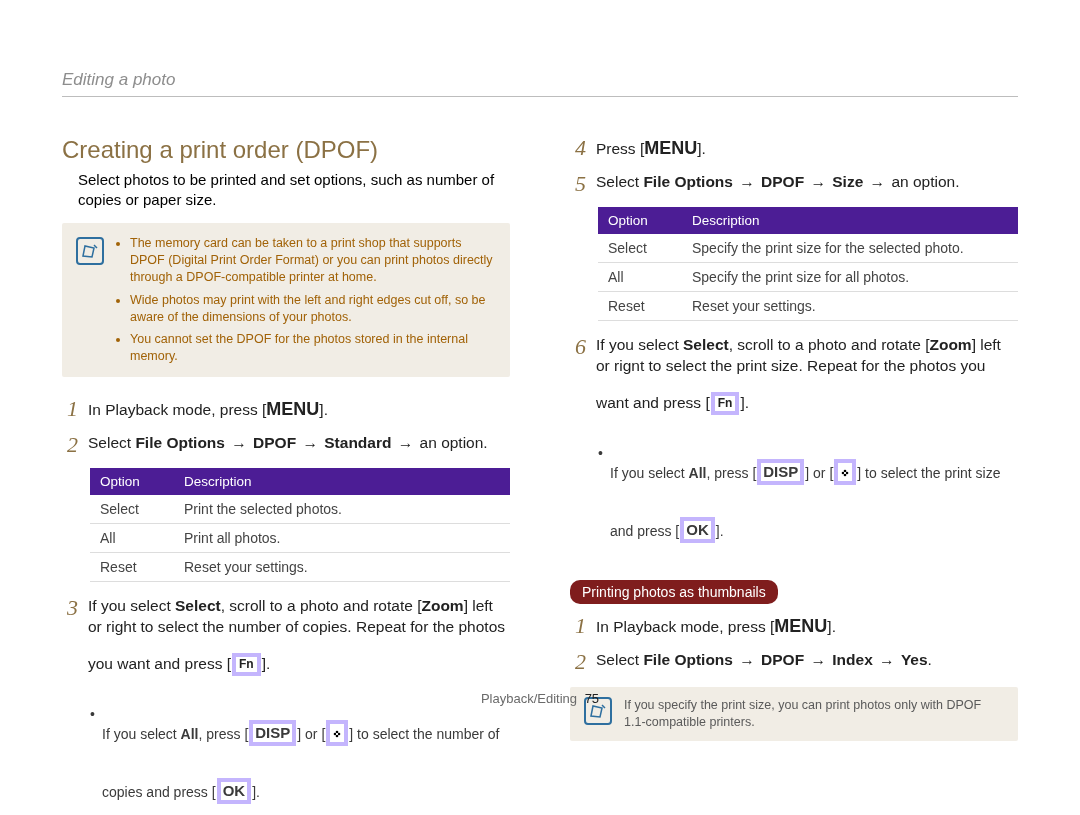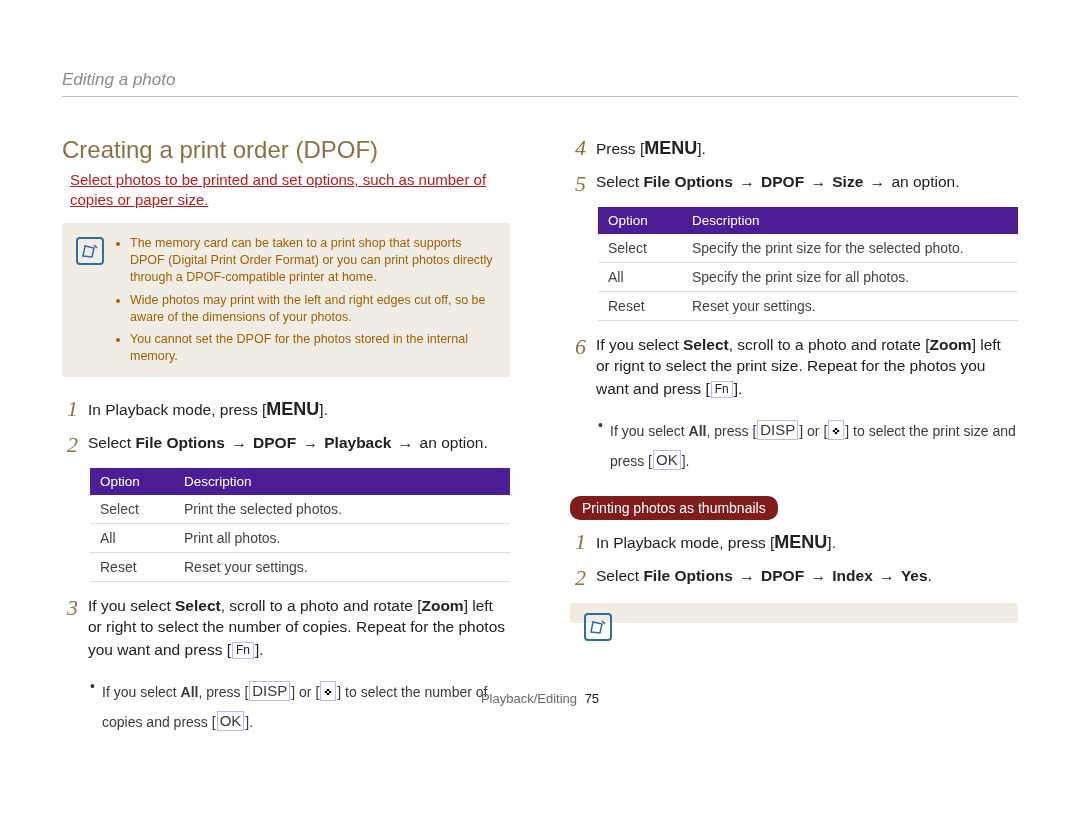--- a/index.html
+++ b/index.html
@@ -46,24 +46,23 @@
     flex: 1;
     min-width: 0;
   }
   .heading {
     color: #8b7144;
     font-size: 24px;
     font-weight: 400;
     margin: 0 0 6px 0;
   }
   .intro {
-    color: #b91c1c;
-    margin: 0 0 14px 8px;
+    color: #000000;
+    margin: 0 0 14px 16px;
     line-height: 1.3;
-    text-decoration: underline;
   }
   .note-box {
     background: #f1ede5;
     border-radius: 2px;
     padding: 12px 14px 12px 54px;
     position: relative;
     margin-bottom: 20px;
   }
   .note-icon {
     position: absolute;
@@ -134,27 +133,27 @@
     position: relative;
   }
   .sub-bullet::before {
     content: "•";
     position: absolute;
     left: 0;
     top: 0;
   }
   .key-box {
     display: inline-block;
-    border: 1px solid #c4b5fd;
+    border: 4px solid #c4b5fd;
     padding: 0px 3px;
     font-size: 12px;
-    font-weight: normal;
+    font-weight: bold;
     line-height: 1.2;
     vertical-align: baseline;
-    margin: 5px 1px;
+    margin: 16px 1px;
     font-family: Arial, Helvetica, sans-serif;
     position: relative;
     top: -1px;
   }
   .key-box.sm { font-size: 15px; padding: 0 2px; }
 
   table.opts {
     border-collapse: collapse;
     width: 100%;
     margin: 2px 0 14px 28px;
@@ -234,21 +233,21 @@
         </div>
       </div>
 
       <div class="step">
         <div class="step-num">2</div>
         <div class="step-body">
           <span>Select </span><b>File Options</b>
           <span class="arrow">→</span>
           <b>DPOF</b>
           <span class="arrow">→</span>
-          <b>Playback</b>
+          <b>Standard</b>
           <span class="arrow">→</span>
           <span> an option.</span>
         </div>
       </div>
 
       <table class="opts">
         <tbody>
             <tr>
           <th>Option</th>
           <th>Description</th>
@@ -369,20 +368,21 @@
         </div>
       </div>
 
       <div class="note-box" style="margin-top:14px; padding-top:10px; padding-bottom:10px;">
         <span class="note-icon" style="top:10px;">
           <svg width="16" height="14" viewBox="0 0 16 14">
               <path d="M1 12 L3 2 L12 4 L10 13 Z" fill="none" stroke="#2e6f9f" stroke-width="1.5"></path>
               <path d="M12 1 L15 4" stroke="#2e6f9f" stroke-width="1.5"></path>
             </svg>
         </span>
+        <div class="single">If you specify the print size, you can print photos only with DPOF 1.1-compatible printers.</div>
       </div>
 
     </div>
   </div>
 
   <div class="footer">
     <span>Playback/Editing</span>
     <span class="pagenum">75</span>
   </div>
 

